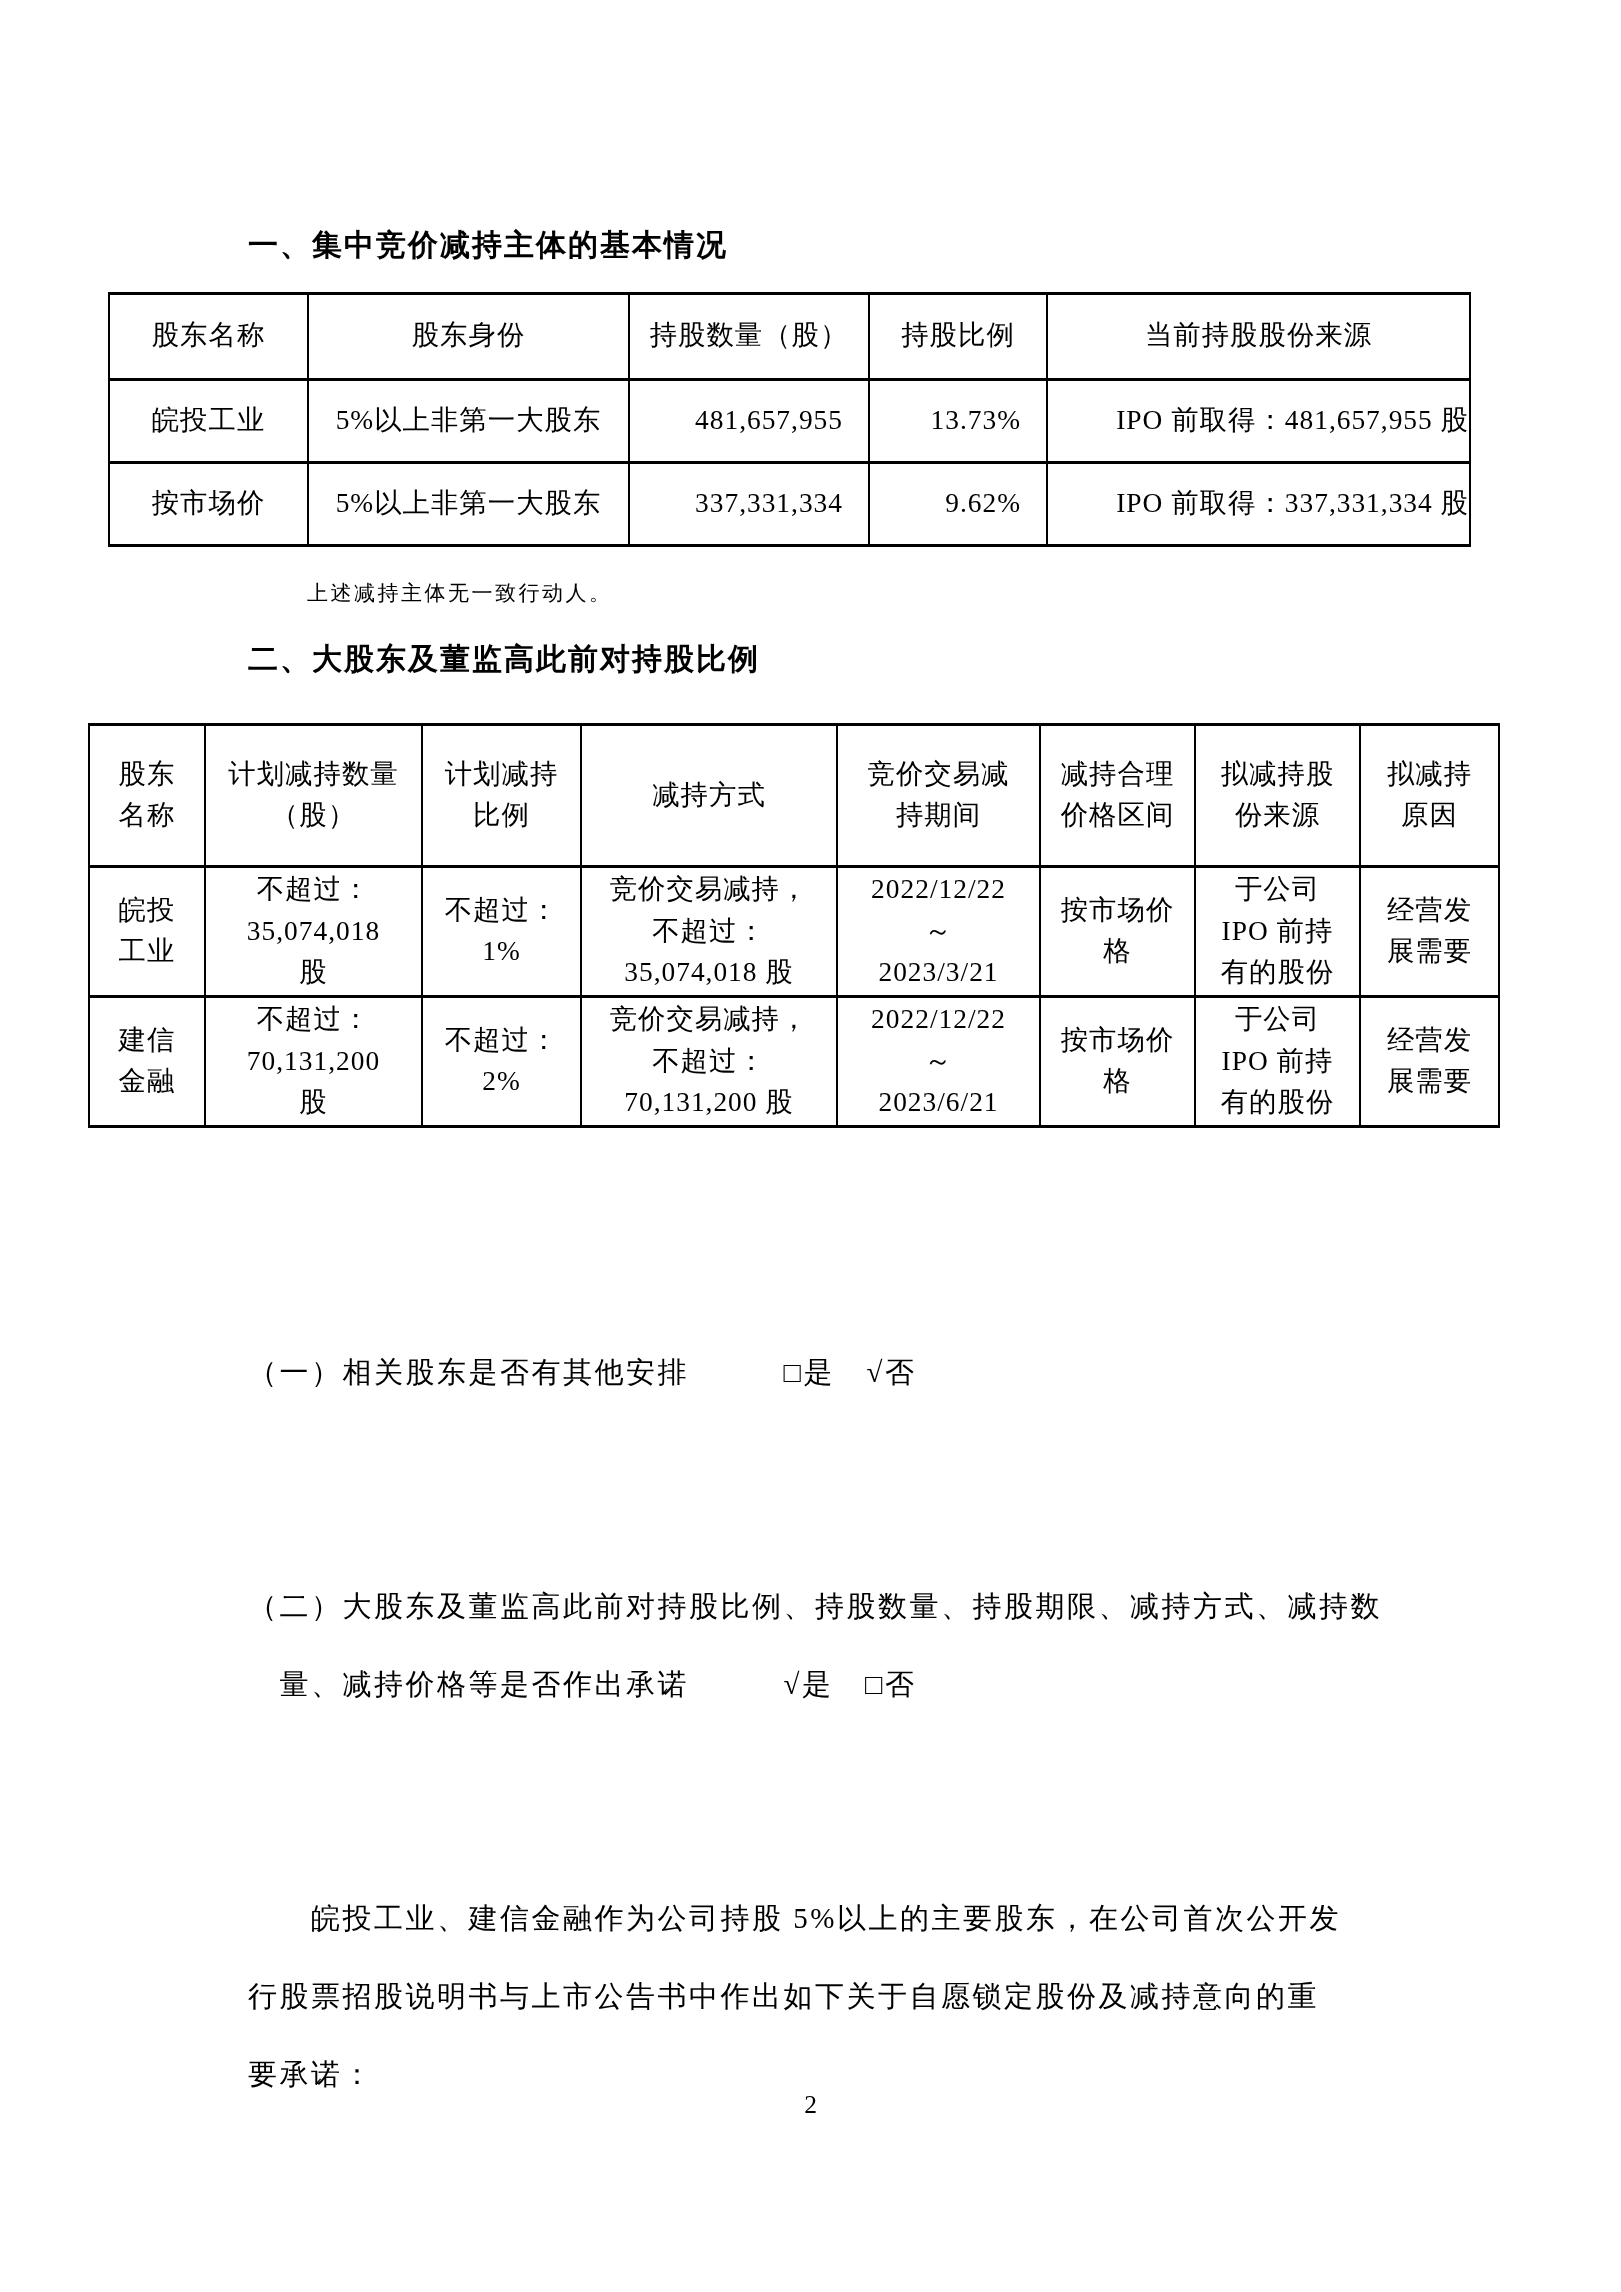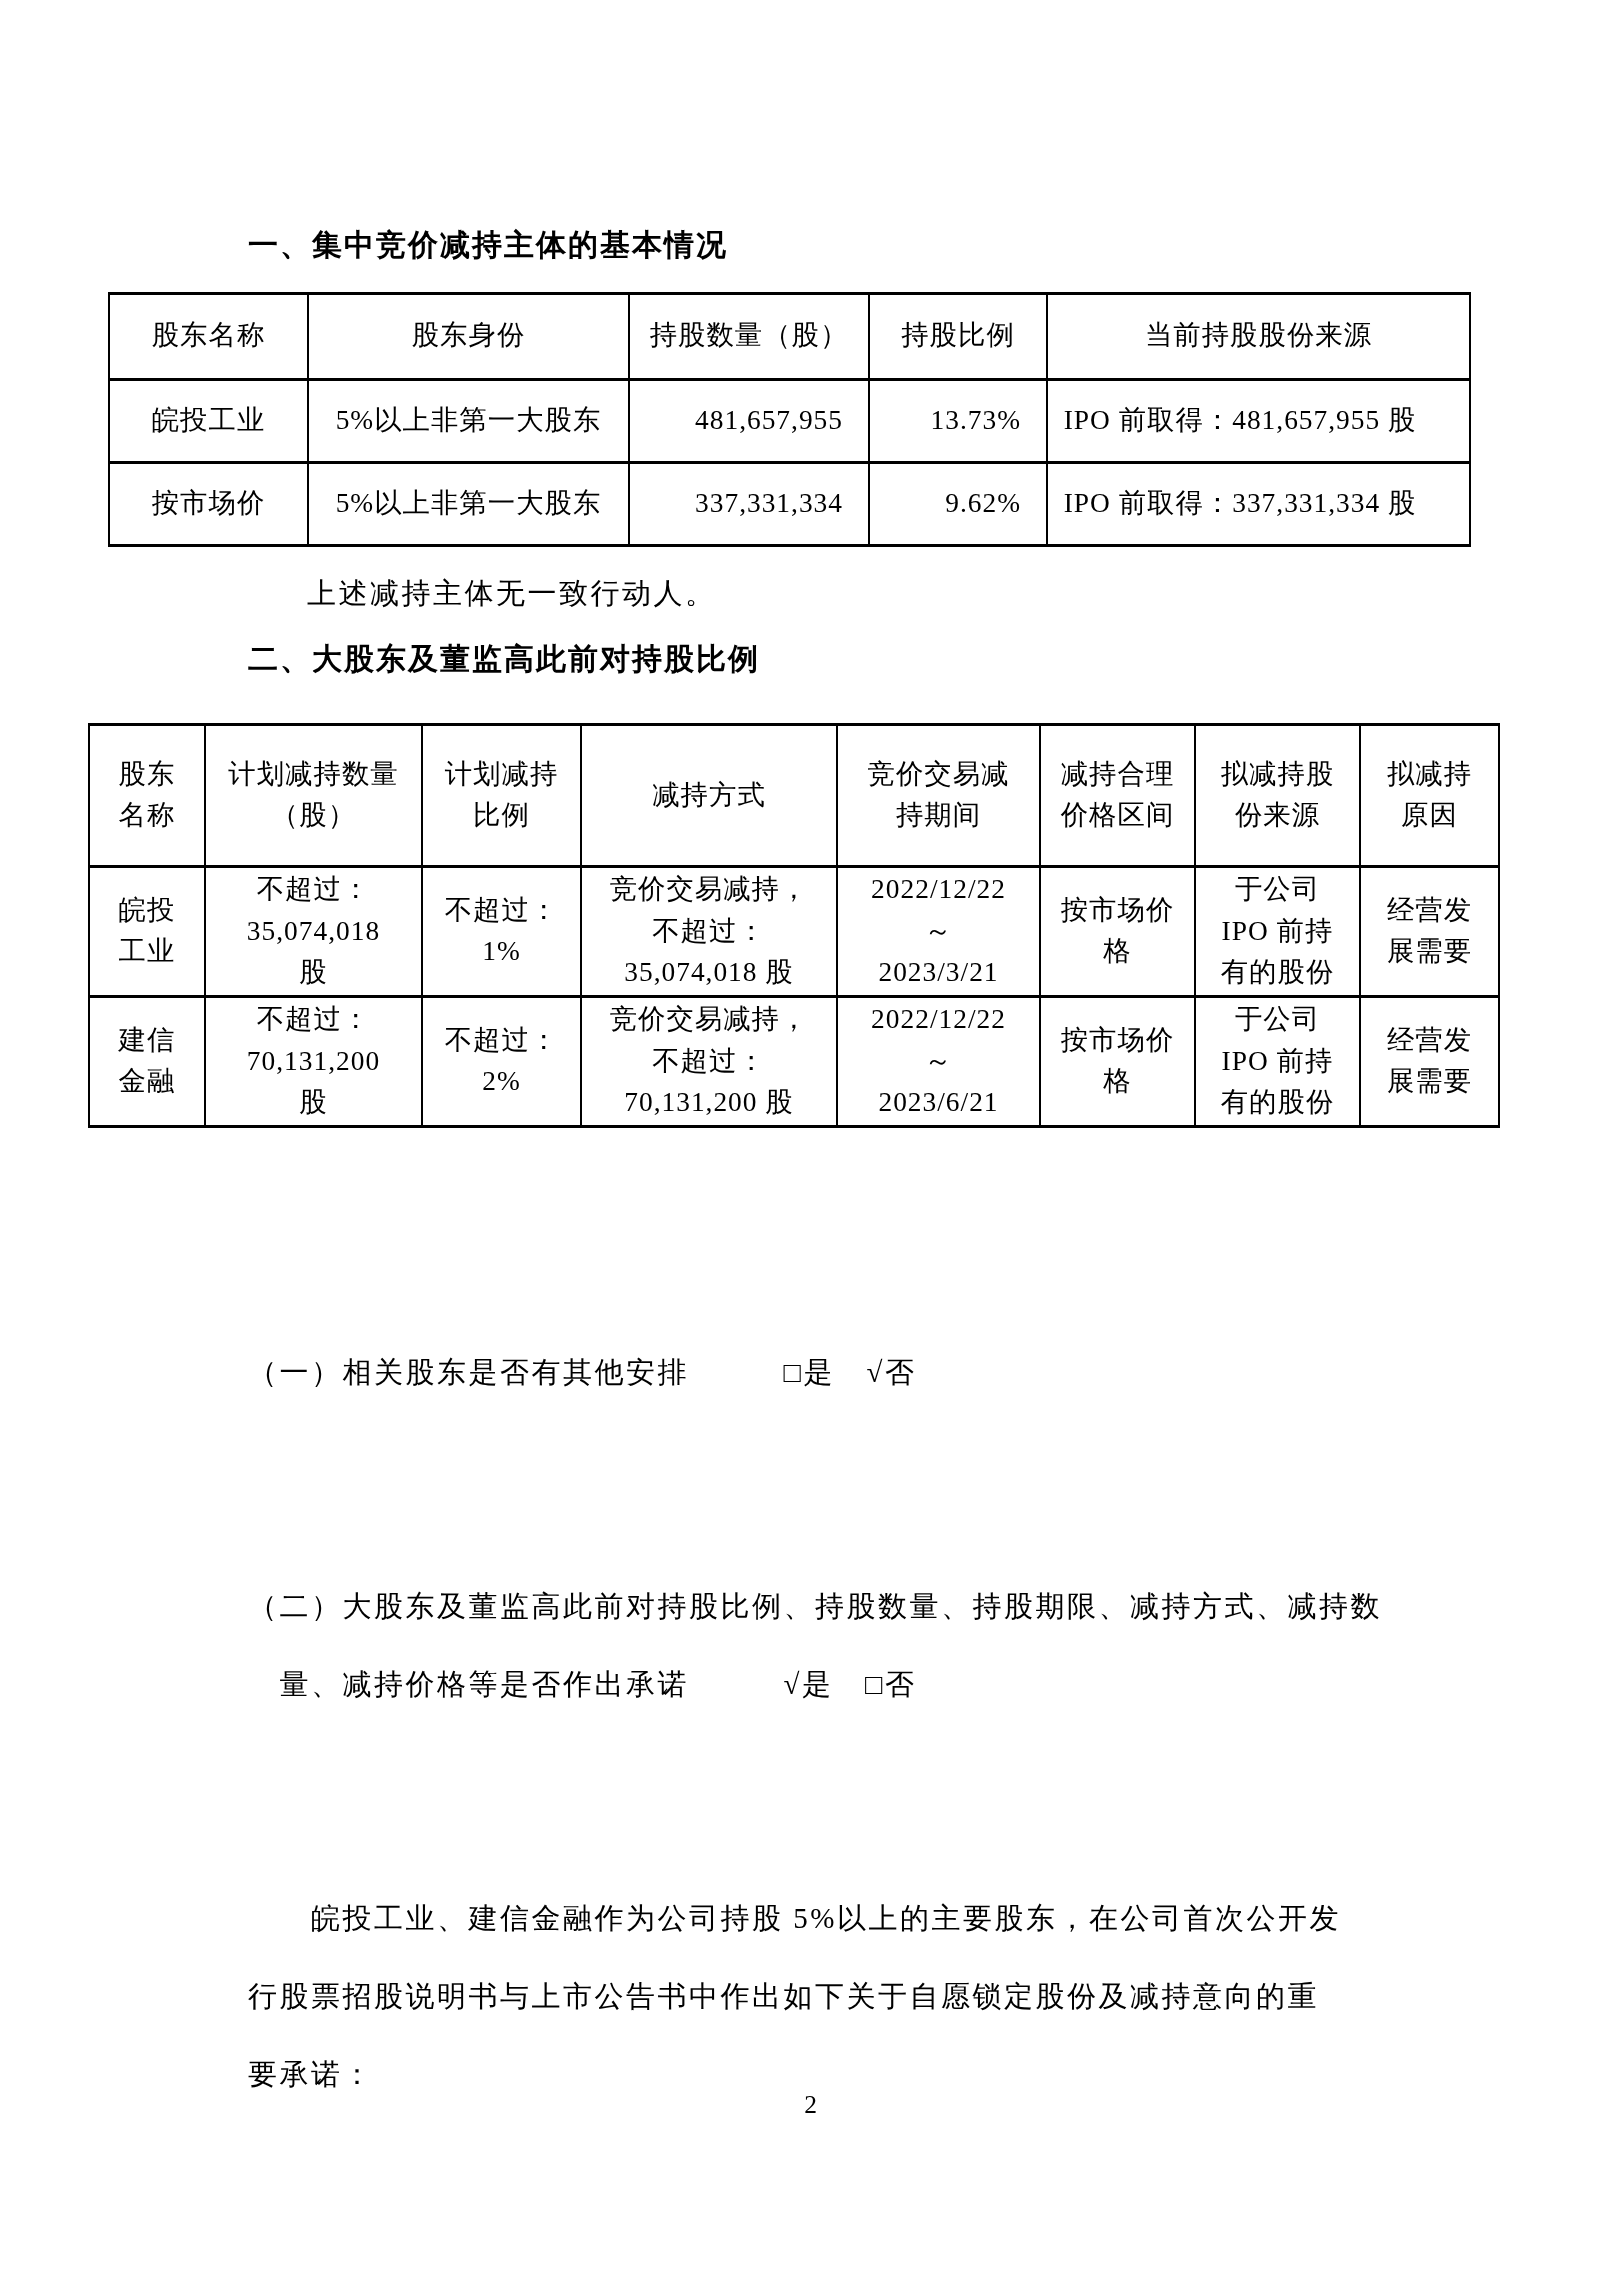--- a/index.html
+++ b/index.html
@@ -32,29 +32,29 @@
     text-align:center;
     vertical-align:middle;
     white-space:pre-line;
     line-height:1.5;
     letter-spacing:1px;
   }
   .t1 { margin-left:108px; width:1362px; }
   .t1 tr.hdr td { height:86px;margin-left:44px; }
   .t1 tr.row td { height:83px; }
   .t1 td.c-shares, .t1 td.c-ratio { text-align:right; padding-right:25px; }
-  .t1 td.c-source { text-align:left; padding-left:15.7px; }
+  .t1 td.c-source { text-align:right; padding-left:15.7px; }
 
   .t2 { margin-left:88px; width:1408px;margin-top:43px; }
   .t2 tr.hdr td { height:142px; }
   .t2 tr.row td { height:130px; }
 
   .note {
     margin:25.5px 0 21.6px 307px;
-    font-size:29px;
+    font-size:21px;
     letter-spacing:2.5px;
     line-height:43px;
   }
 
   .paras {
     margin:49px 0 0 248px;
     font-size:29px;
     line-height:78px;
     letter-spacing:2.5px;
     white-space:pre;

